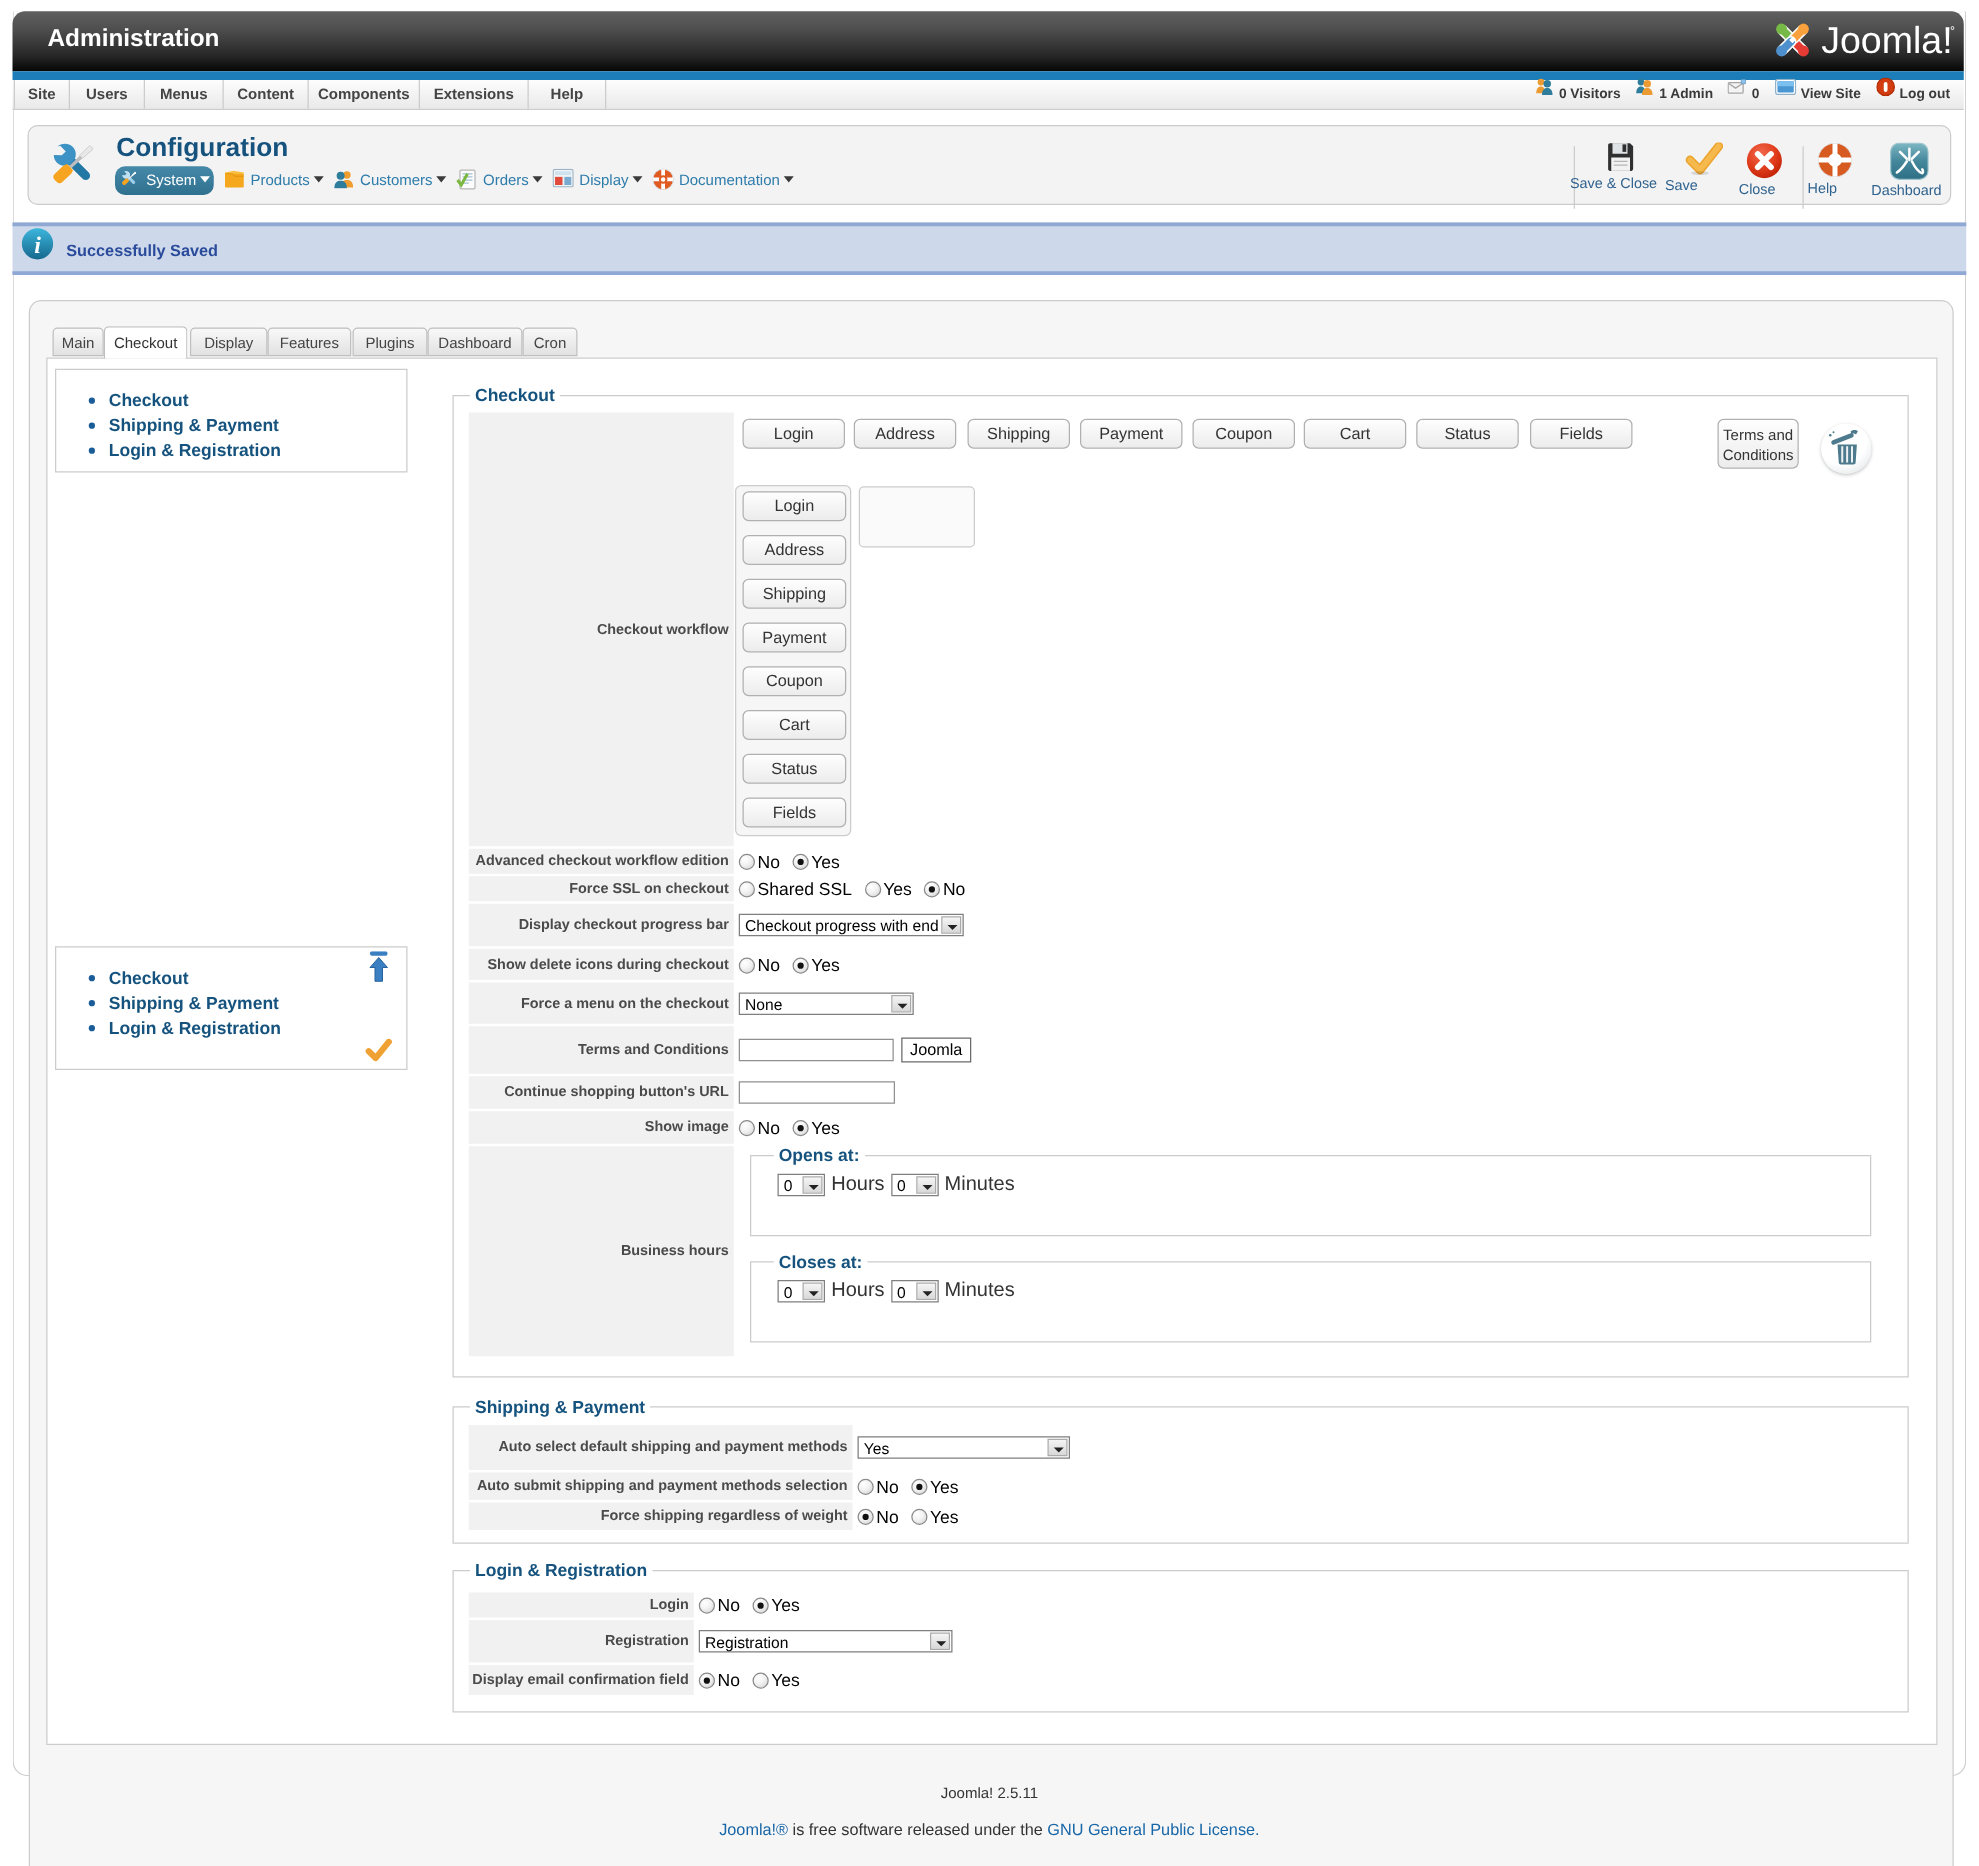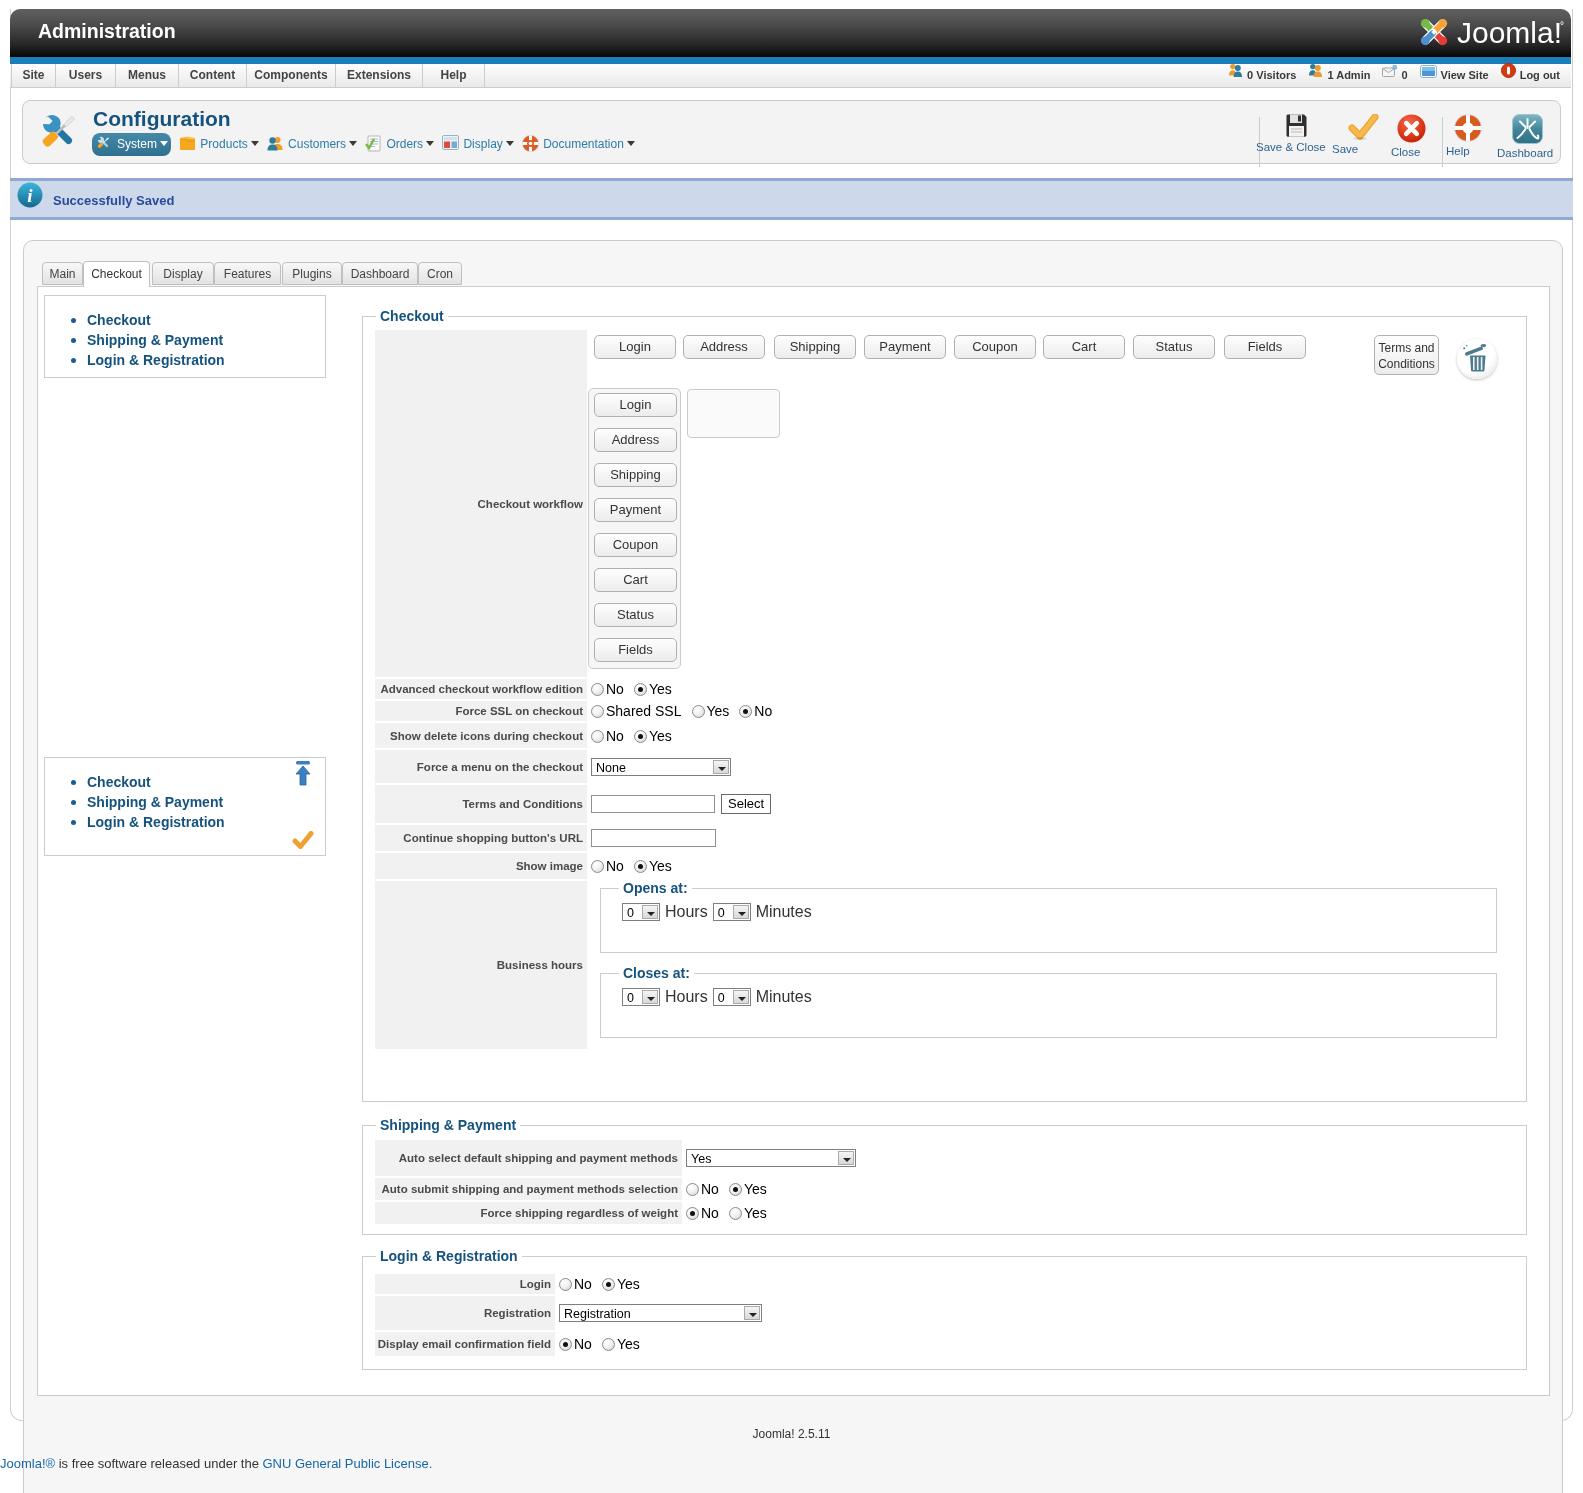--- a/index.html
+++ b/index.html
@@ -103,21 +103,21 @@
 .bhcell { position:relative; }
 .minifs { position:absolute; left:11px; width:897px; height:65px; border:1px solid #ccc; background:#fff; }
 .minifs .legend { left:18px; }
 .bhrow { position:absolute; left:21px; top:14px; }
 .bht { font-size:16px; color:#333; margin:0 5px 0 5px; vertical-align:middle; }
 
 .upicon { position:absolute; right:13px; top:3px; width:18px; height:26px; }
 .okicon { position:absolute; right:11px; top:73px; width:22px; height:18px; }
 
 #foot1 { left:0; top:1427px; width:1583px; text-align:center; font-size:12px; color:#333; }
-#foot2 { left:0; top:1456px; width:1583px; text-align:left; font-size:13px; color:#333; }
+#foot2 { left:0; top:1456px; width:1583px; text-align:center; font-size:13px; color:#333; }
 #foot2 a { color:#1766a8; text-decoration:none; }
 </style>
 </head>
 <body>
 <div id="container" class="abs">
   <div id="hdr" class="abs">
     <span class="title">Administration</span>
     <span style="position:absolute; left:1409px; top:8px;">
       <svg width="30" height="30" viewBox="0 0 48 48">
         <g stroke-linecap="round" fill="none">
@@ -370,30 +370,34 @@
           </tr>
           <tr>
             <td class="lbl" style="height:20px;">Advanced checkout workflow edition</td>
             <td class="val"><span class="radio"></span><span class="rlbl">No</span><span class="radio on"></span><span class="rlbl">Yes</span></td>
           </tr>
           <tr>
             <td class="lbl" style="height:20px;">Force SSL on checkout</td>
             <td class="val"><span class="radio"></span><span class="rlbl">Shared SSL</span><span class="radio"></span><span class="rlbl">Yes</span><span class="radio on"></span><span class="rlbl">No</span></td>
           </tr>
           <tr>
+            <td class="lbl" style="height:34px;">Display checkout progress bar</td>
+            <td class="val"><span class="sel" style="width:180px;"><span class="stx">Checkout progress with end</span><span class="sar"></span></span></td>
+          </tr>
+          <tr>
             <td class="lbl" style="height:25px;">Show delete icons during checkout</td>
             <td class="val"><span class="radio"></span><span class="rlbl">No</span><span class="radio on"></span><span class="rlbl">Yes</span></td>
           </tr>
           <tr>
             <td class="lbl" style="height:33px;">Force a menu on the checkout</td>
             <td class="val"><span class="sel" style="width:140px;"><span class="stx">None</span><span class="sar"></span></span></td>
           </tr>
           <tr>
             <td class="lbl" style="height:38px;">Terms and Conditions</td>
-            <td class="val"><span class="inp" style="width:124px;"></span><span class="selbtn">Select</span></td>
+            <td class="val"><span class="inp" style="width:124px;"></span><span class="selbtn">Joomla</span></td>
           </tr>
           <tr>
             <td class="lbl" style="height:26px;">Continue shopping button's URL</td>
             <td class="val"><span class="inp" style="width:125px;"></span></td>
           </tr>
           <tr>
             <td class="lbl" style="height:26px;">Show image</td>
             <td class="val"><span class="radio"></span><span class="rlbl">No</span><span class="radio on"></span><span class="rlbl">Yes</span></td>
           </tr>
           <tr>

